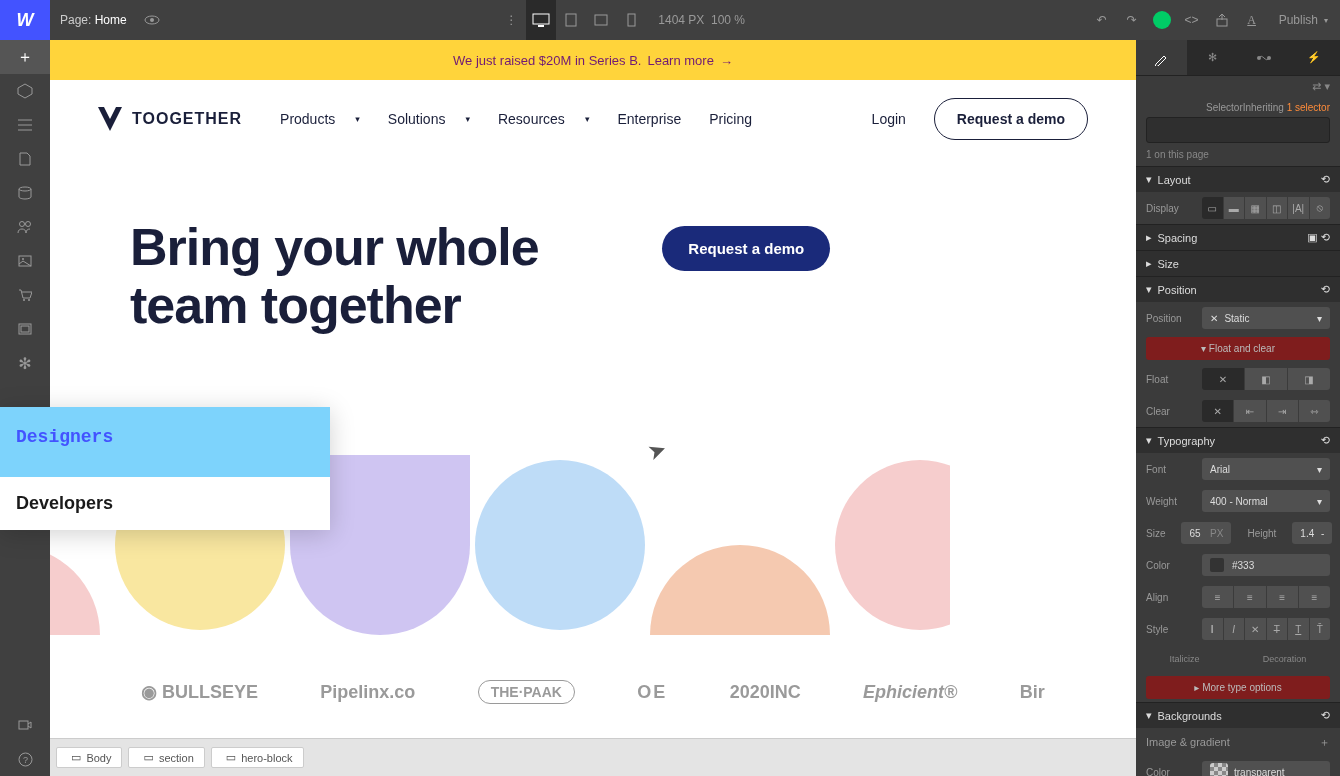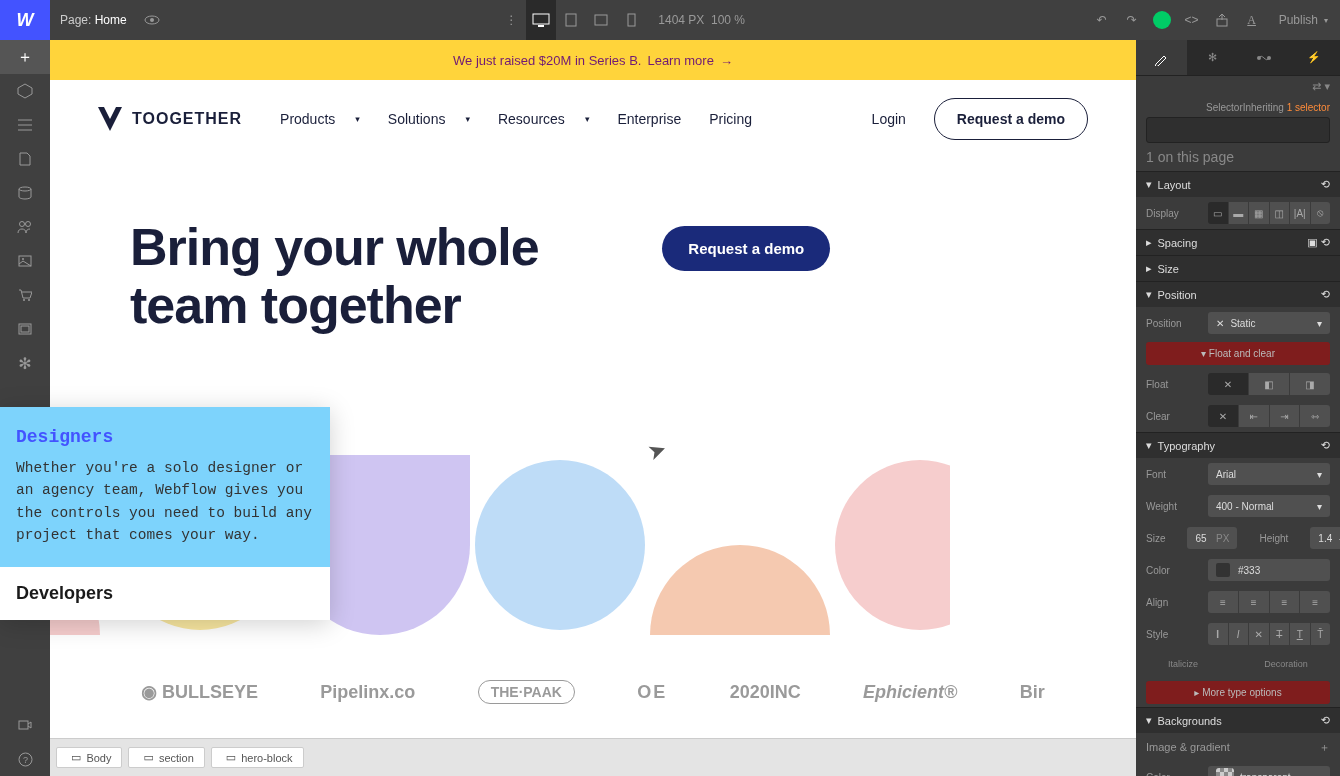--- a/index.html
+++ b/index.html
@@ -46,24 +46,24 @@
 .crumb { padding: 3px 10px 3px 14px; background: #fff; border: 1px solid #ccc; margin-left: 6px; position: relative; border-radius: 2px; display: flex; align-items: center; gap: 5px; }
 
 
 .right-panel { position: absolute; top: 40px; right: 0; width: 204px; bottom: 0; background: #3b3b3b; color: #ccc; font-size: 11px; overflow-y: hidden; z-index: 5; }
 .right-tabs { height: 36px; background: #2a2a2a; display: flex; border-bottom: 1px solid #222; }
 .right-tab { flex: 1; display: flex; align-items: center; justify-content: center; color: #888; cursor: pointer; }
 .right-tab.active { background: #3b3b3b; color: #fff; }
 .sel-row { padding: 5px 10px 2px; display: flex; justify-content: flex-end; color: #999; font-size: 10px; }
 .sel-row .orange { color: #ff8c3a; }
 .sel-input { margin: 2px 10px 4px; height: 26px; background: #2f2f2f; border: 1px solid #222; border-radius: 3px; }
-.sel-hint { padding: 2px 10px 6px; color: #888; font-size: 14px; }
+.sel-hint { padding: 2px 10px 6px; color: #888; font-size: 10px; }
 .section-header { background: #2f2f2f; padding: 6px 10px; font-size: 11px; color: #ddd; display: flex; align-items: center; gap: 6px; border-top: 1px solid #222; }
 .section-header .sp { flex: 1; }
-.prop-row { display: flex; align-items: center; padding: 5px 10px; gap: 22px; min-height: 28px; }
+.prop-row { display: flex; align-items: center; padding: 5px 10px; gap: 16px; min-height: 28px; }
 .prop-label { width: 40px; color: #999; font-size: 10px; }
 .prop-field { flex: 1; background: #505050; border-radius: 3px; height: 22px; display: flex; align-items: center; padding: 0 8px; font-size: 10px; color: #ddd; }
 .btn-group { display: flex; flex: 1; gap: 0; }
 .btn-seg { flex: 1; height: 22px; background: #505050; display: flex; align-items: center; justify-content: center; color: #aaa; font-size: 10px; cursor: pointer; }
 .btn-seg.dark { background: #2a2a2a; }
 .btn-seg:first-child { border-radius: 3px 0 0 3px; }
 .btn-seg:last-child { border-radius: 0 3px 3px 0; }
 .btn-seg + .btn-seg { border-left: 1px solid #3b3b3b; }
 .sub-link { text-align: center; padding: 6px; background: #7f1d1d; color: #bbb; font-size: 10px; margin: 3px 10px; border-radius: 3px; cursor: pointer; }
 .color-swatch { width: 18px; height: 18px; border-radius: 3px; margin-right: 6px; background: repeating-conic-gradient(#888 0 25%, #ccc 0 50%) 0 0/8px 8px; }
@@ -270,21 +270,20 @@
     <span style="letter-spacing:2px">OE</span>
     <span style="font-weight:800">2020INC</span>
     <span style="font-style:italic">Ephicient®</span>
     <span>Bir</span>
   </div>
 </div>
 
 <div class="popup">
   <div class="popup-item active">
     <h3>Designers</h3>
-    <p>Whether you're a solo designer or an agency team, Webflow gives you the controls you need to build any project that comes your way.</p>
   </div>
   <div class="popup-item">
     <h3>Developers</h3>
   </div>
 </div>
 
 <div class="breadcrumb-bar">
   <div class="crumb">
       <span class="mini-icons">▭</span>
       <span>Body</span>

